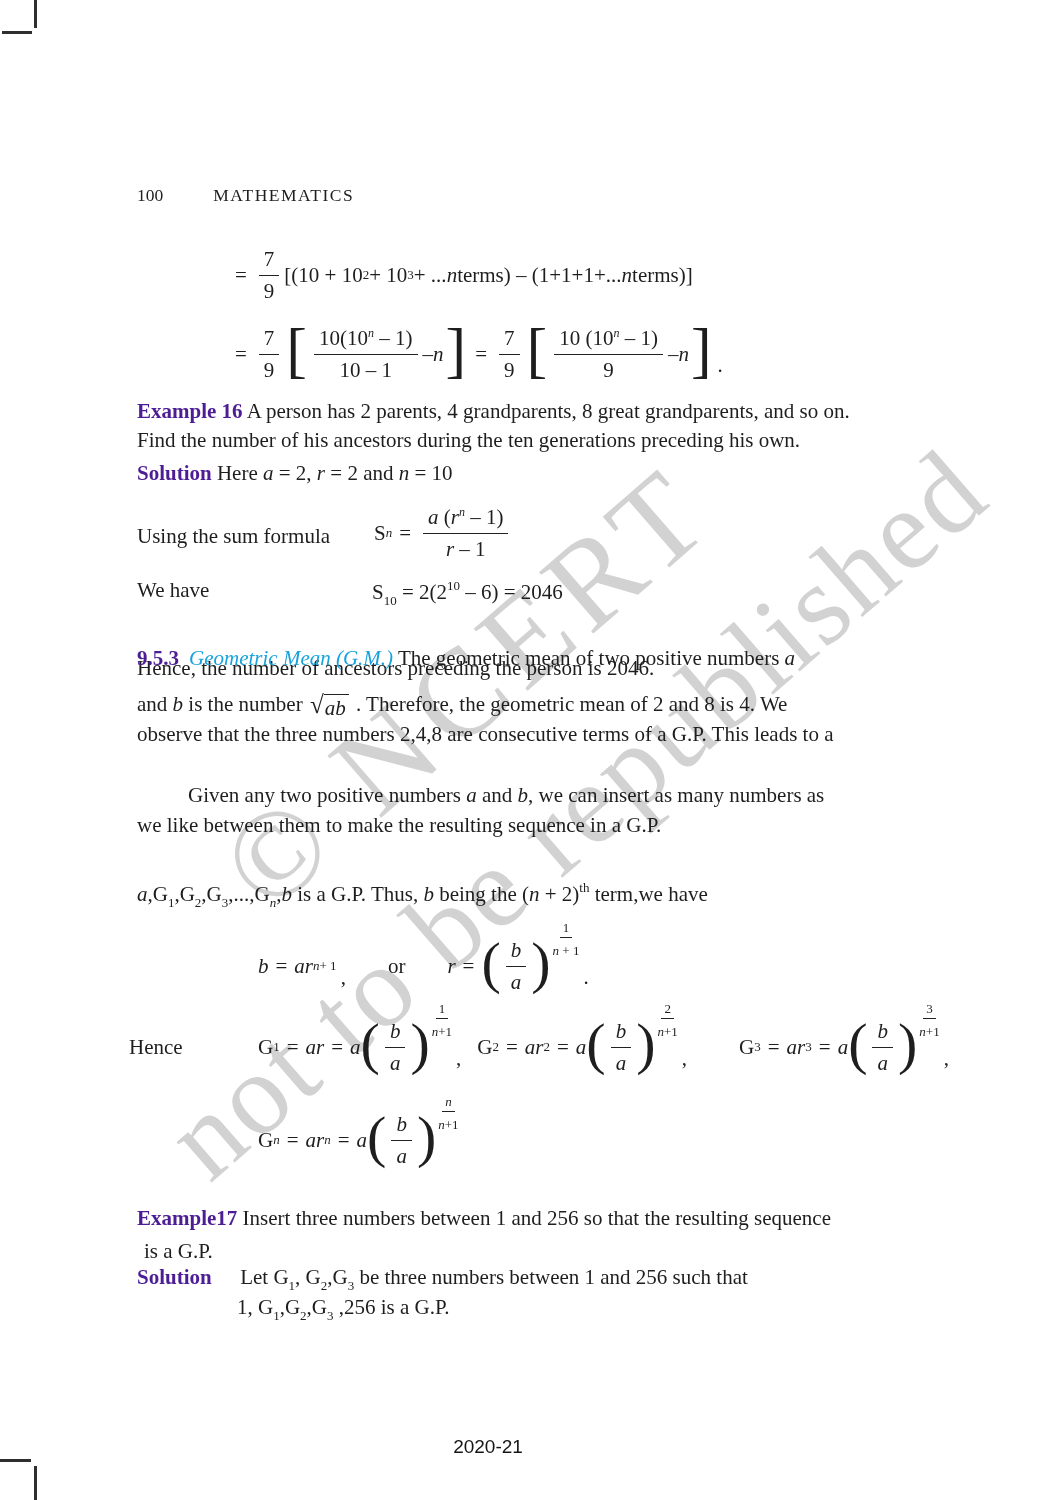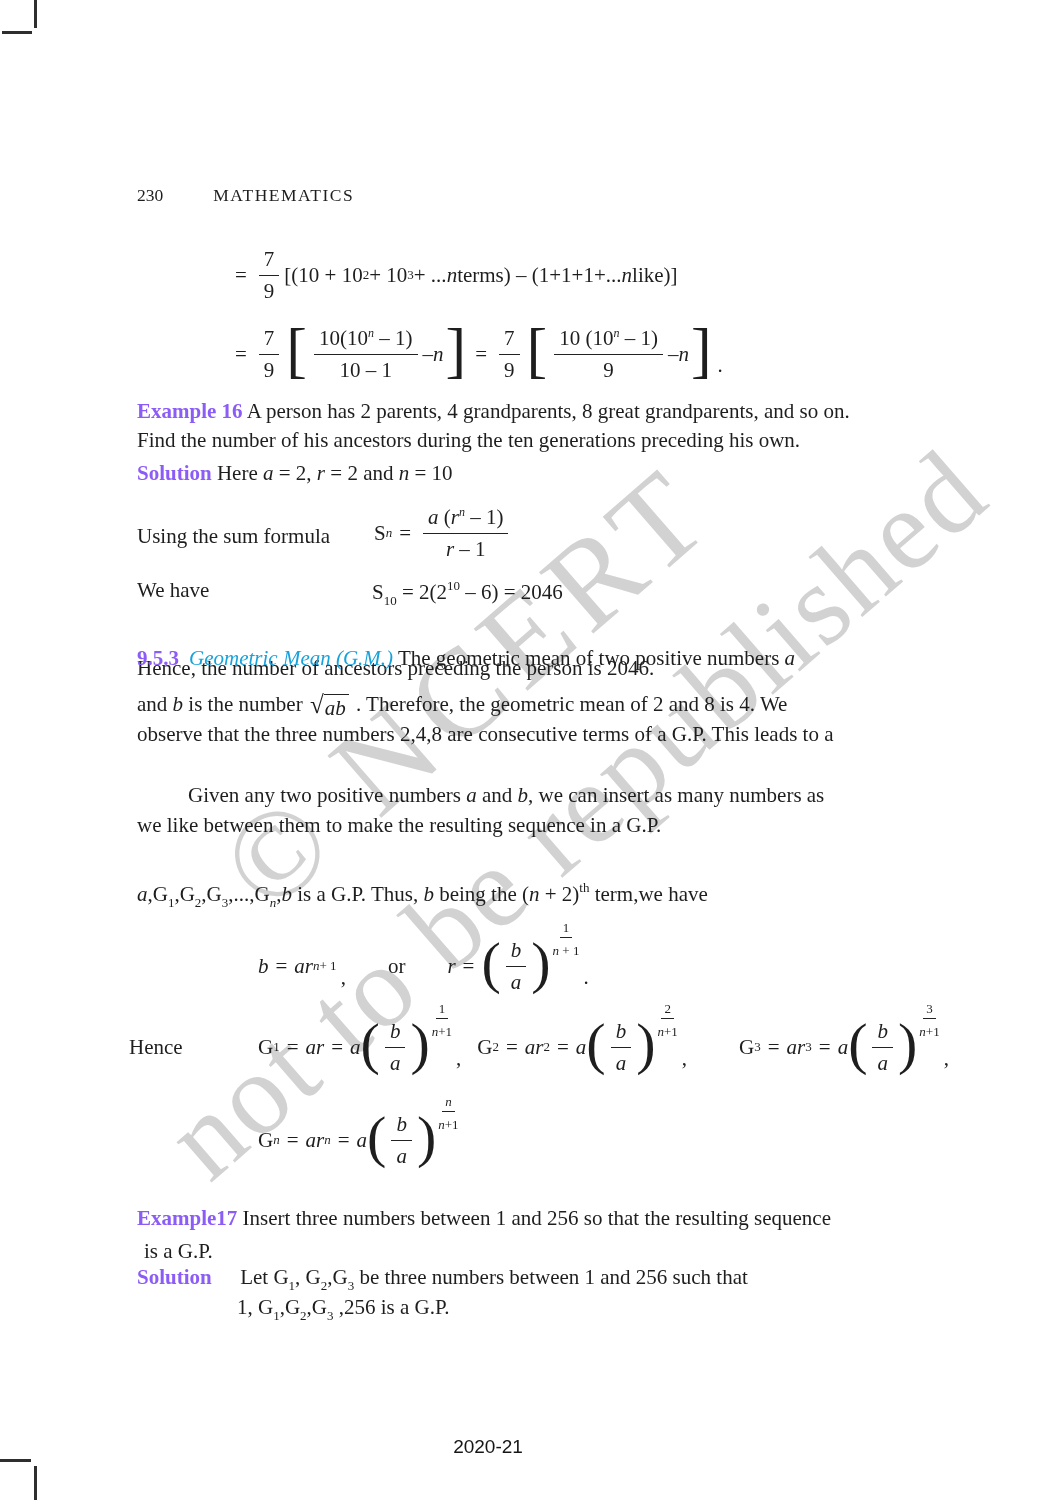--- a/index.html
+++ b/index.html
@@ -3,21 +3,21 @@
 <meta charset="utf-8">
 <style>
   html,body { margin:0; padding:0; background:#ffffff; }
   .page {
     position:relative; width:1050px; height:1500px; background:#ffffff;
     font-family:"Liberation Serif","DejaVu Serif",serif; color:#1e1e1e;
     font-size:21px; overflow:hidden;
   }
   .line { position:absolute; white-space:nowrap; z-index:2; }
   .mrow { position:absolute; display:flex; align-items:center; white-space:nowrap; z-index:2; }
-  .accent { color:#8b5cf6; font-weight:bold; }
+  .accent { color:#4c1d95; font-weight:bold; }
   .accent-i { color:#17a2dc; font-weight:normal; font-style:italic; }
   i { font-style:italic; }
   .sp  { font-size:13px; vertical-align:9px; }
   .sb  { font-size:13px; vertical-align:-6px; }
   .spsm{ font-size:12px; vertical-align:8px; font-style:italic; }
   .mx  { margin:0 7px; }
   .frac { display:inline-flex; flex-direction:column; align-items:center; text-align:center; margin:0 5px; }
   .frac .fn { display:block; border-bottom:1.6px solid #222; padding:0 5px 3px; }
   .frac .fd { display:block; padding-top:3px; }
   .tallbr { font-size:62px; font-weight:300; line-height:0.9; position:relative; top:-3px; margin:0 2px; }
@@ -51,38 +51,38 @@
     <div class="wm1">© NCERT</div>
     <div class="wm2">not to be republished</div>
   </div>
 
   <div class="crop" style="left:34px;top:0;width:3px;height:28px;"></div>
   <div class="crop" style="left:2px;top:31px;width:30px;height:3px;"></div>
   <div class="crop" style="left:0;top:1459px;width:31px;height:3px;"></div>
   <div class="crop" style="left:34px;top:1466px;width:3px;height:34px;"></div>
 
   <div class="header">
-    <span>230</span><span class="rh">MATHEMATICS</span>
+    <span>100</span><span class="rh">MATHEMATICS</span>
   </div>
 
   <div class="mrow" style="left:228px;top:243px;height:64px;">
     <span class="mx">=</span>
     <span class="frac">
         <span class="fn">7</span>
         <span class="fd">9</span>
       </span>
     <span>[(10 + 10</span>
       <sup class="sp">2</sup>
       <span> + 10</span>
       <sup class="sp">3</sup>
       <span> + ...</span>
       <i>n</i>
       <span> terms) – (1+1+1+...</span>
       <i>n</i>
-      <span> like)]</span>
+      <span> terms)]</span>
   </div>
 
   <div class="mrow" style="left:228px;top:318px;height:72px;">
     <span class="mx">=</span>
     <span class="frac">
         <span class="fn">7</span>
         <span class="fd">9</span>
       </span>
     <span class="tallbr">[</span>
     <span class="frac">

